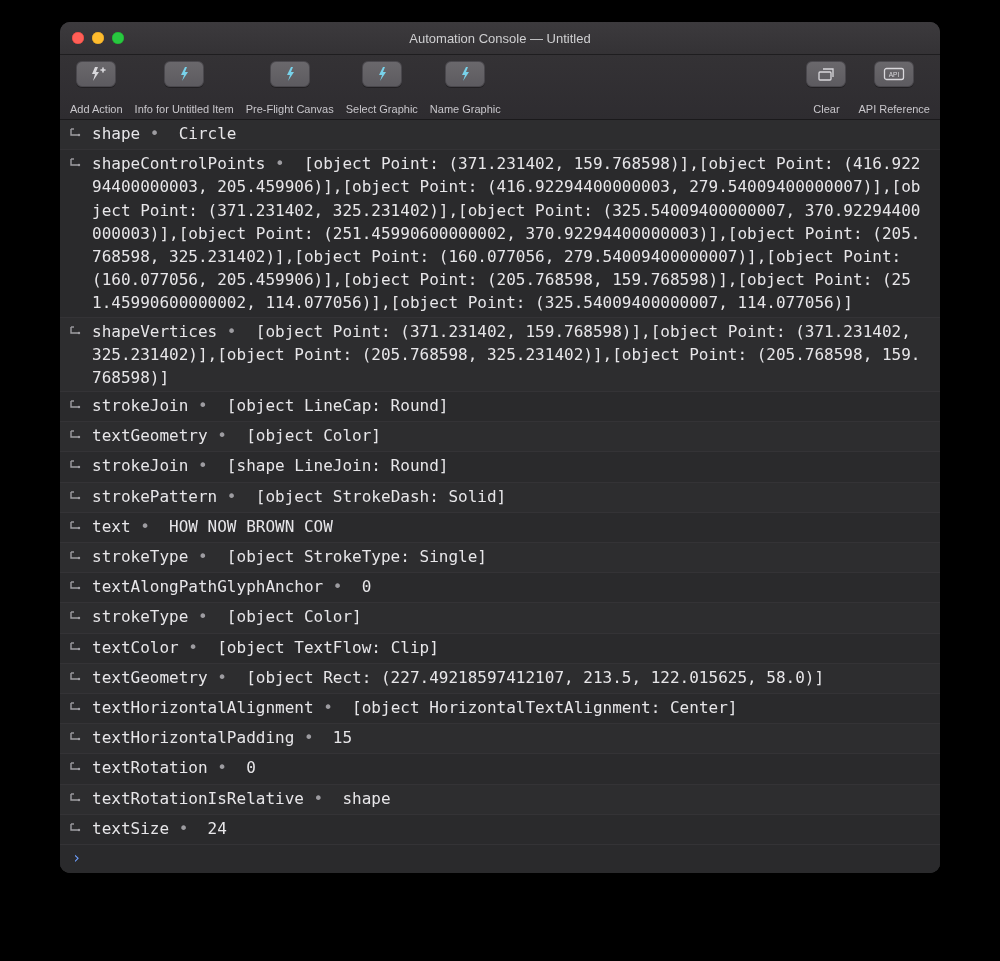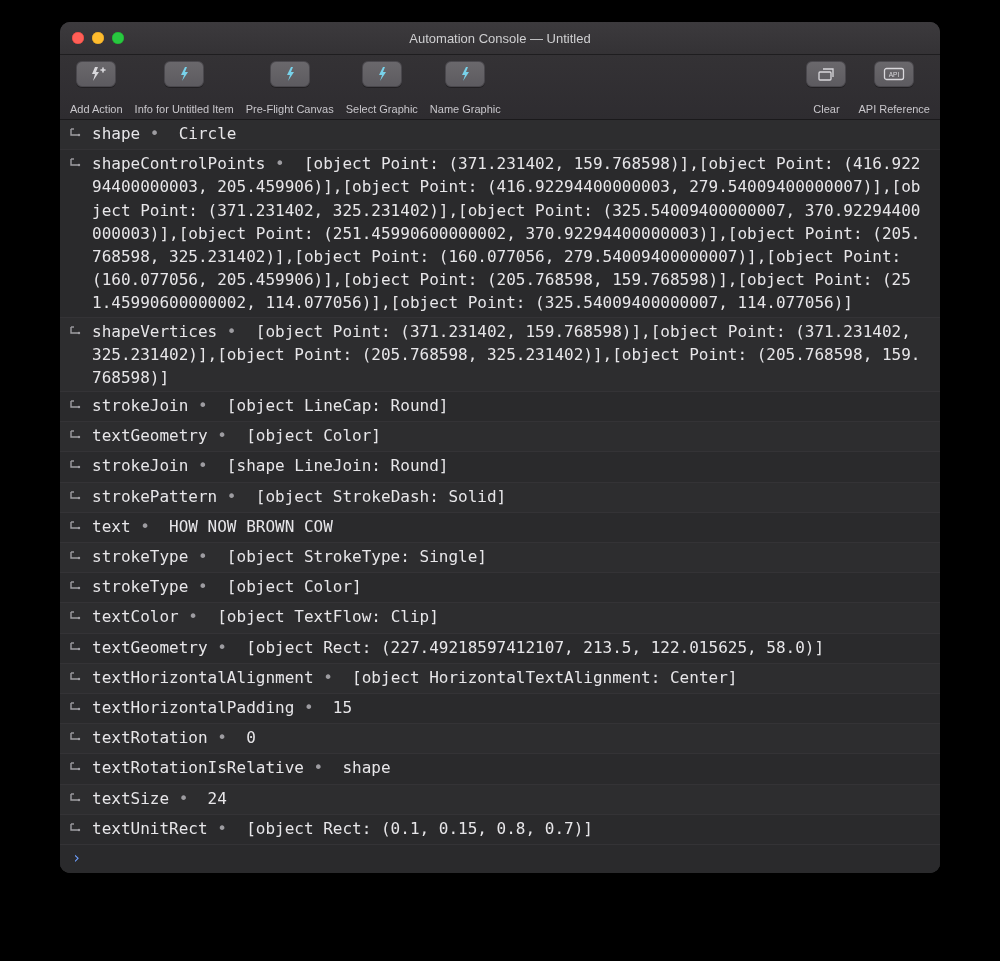--- a/index.html
+++ b/index.html
@@ -311,20 +311,28 @@
               <path d="M3 2 H6" stroke="#9f9ea3" stroke-width="1.4"></path>
             </svg></div>
           <div class="content"><span class="key">strokeType</span><span class="bullet"> •  </span><span class="val">[object StrokeType: Single]</span></div>
         </div>
         <div class="row">
           <div class="icon"><svg width="14" height="14" viewBox="0 0 14 14">
               <path d="M3 2 V8 H11" fill="none" stroke="#9f9ea3" stroke-width="1.4"></path>
               <circle cx="11" cy="8" r="1.2" fill="#9f9ea3"></circle>
               <path d="M3 2 H6" stroke="#9f9ea3" stroke-width="1.4"></path>
             </svg></div>
+          <div class="content"><span class="key">textAlongPathGlyphAnchor</span><span class="bullet"> •  </span><span class="val">0</span></div>
+        </div>
+        <div class="row">
+          <div class="icon"><svg width="14" height="14" viewBox="0 0 14 14">
+              <path d="M3 2 V8 H11" fill="none" stroke="#9f9ea3" stroke-width="1.4"></path>
+              <circle cx="11" cy="8" r="1.2" fill="#9f9ea3"></circle>
+              <path d="M3 2 H6" stroke="#9f9ea3" stroke-width="1.4"></path>
+            </svg></div>
           <div class="content"><span class="key">strokeType</span><span class="bullet"> •  </span><span class="val">[object Color]</span></div>
         </div>
         <div class="row">
           <div class="icon"><svg width="14" height="14" viewBox="0 0 14 14">
               <path d="M3 2 V8 H11" fill="none" stroke="#9f9ea3" stroke-width="1.4"></path>
               <circle cx="11" cy="8" r="1.2" fill="#9f9ea3"></circle>
               <path d="M3 2 H6" stroke="#9f9ea3" stroke-width="1.4"></path>
             </svg></div>
           <div class="content"><span class="key">textColor</span><span class="bullet"> •  </span><span class="val">[object TextFlow: Clip]</span></div>
         </div>

